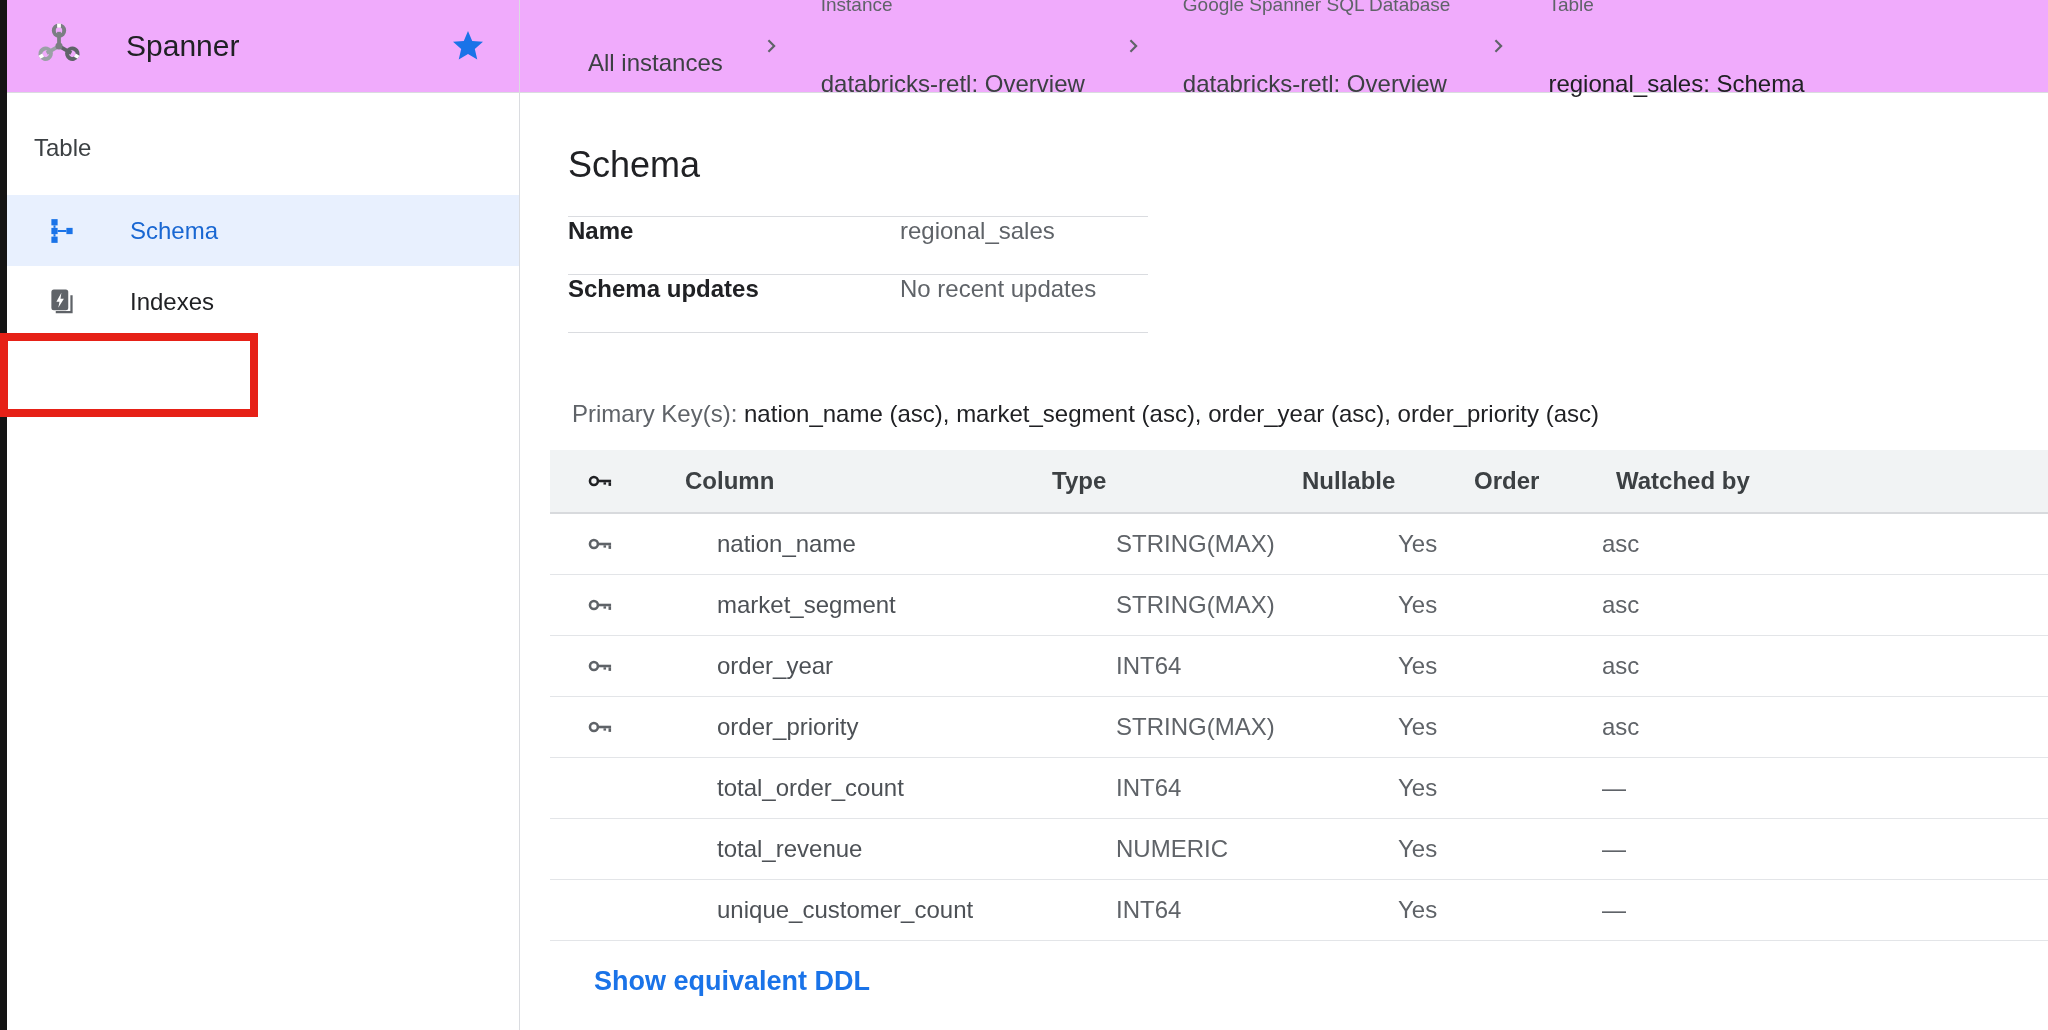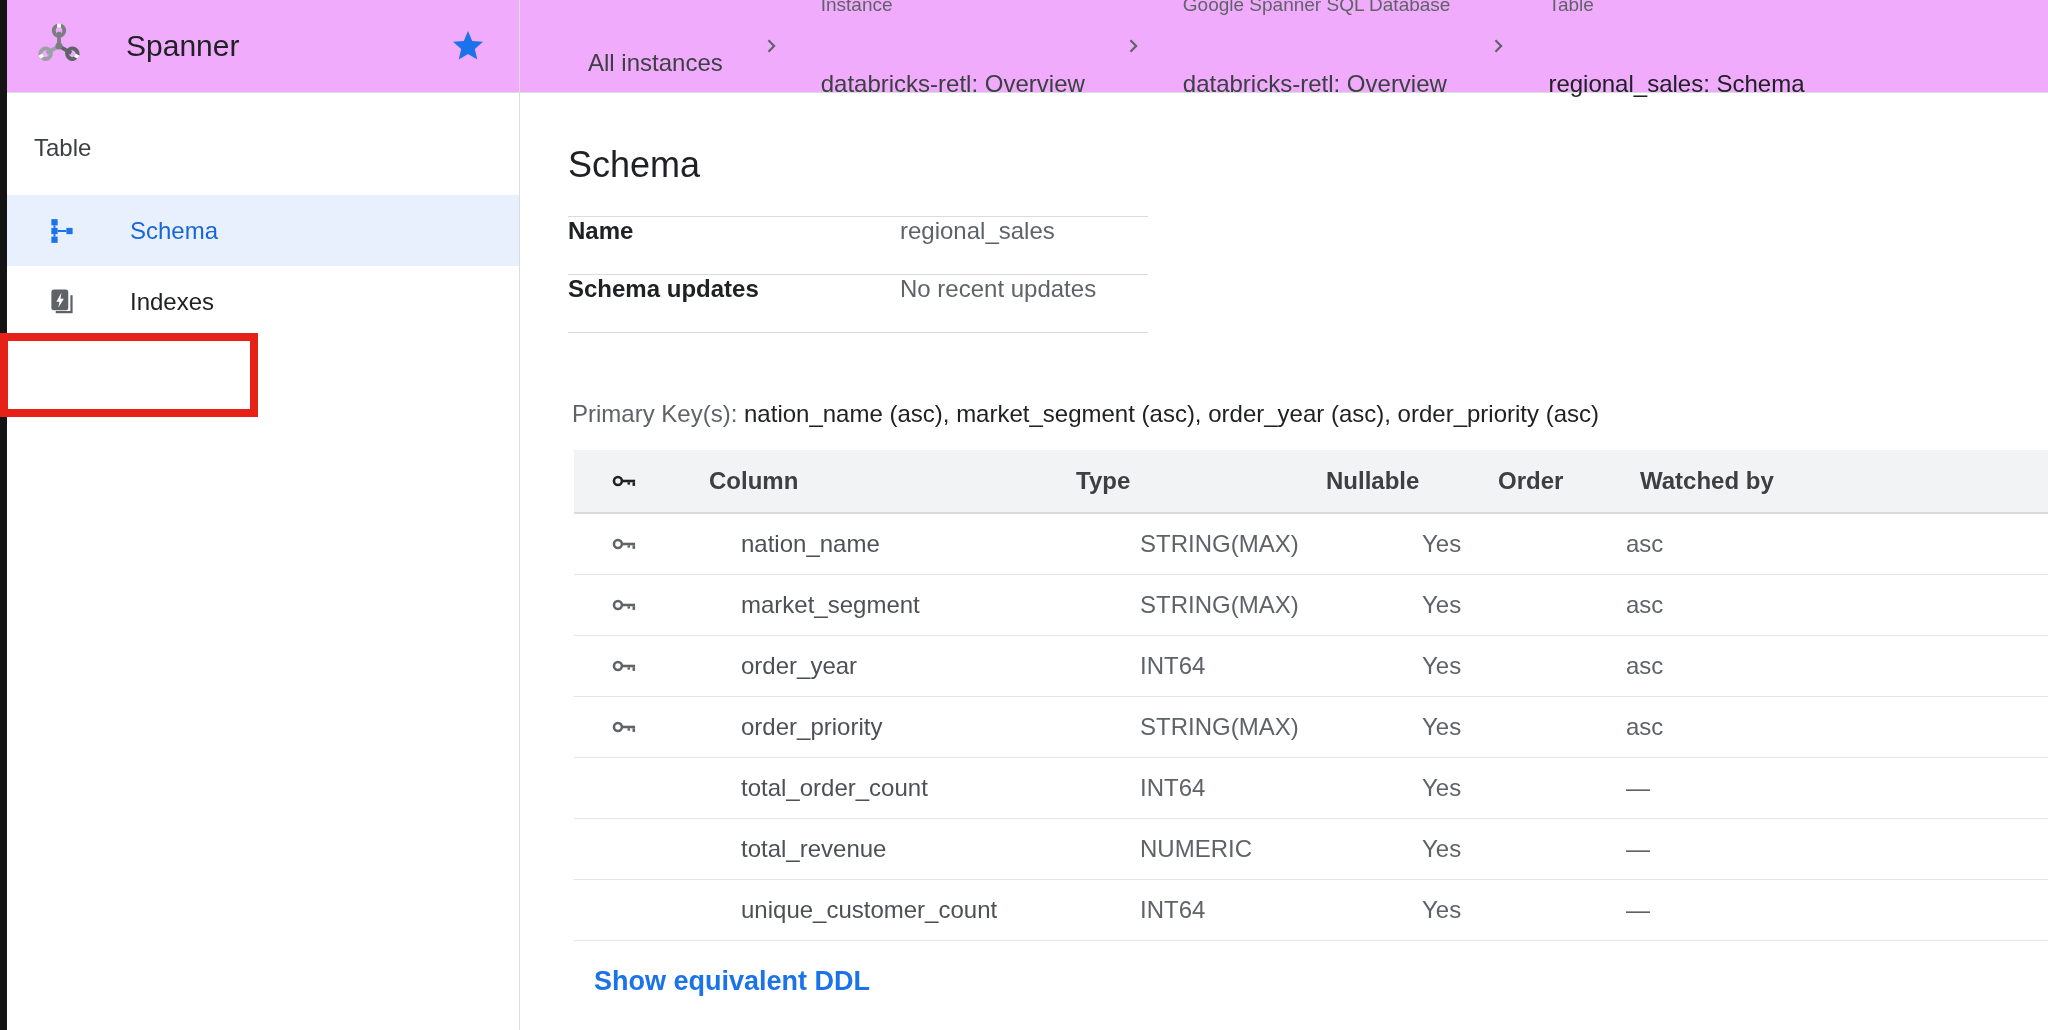--- a/index.html
+++ b/index.html
@@ -40,21 +40,21 @@
   .page-title{position:absolute;left:48px;top:50px;margin:0;font-size:36px;font-weight:400;color:#202124;}
 
   .details{position:absolute;left:48px;top:122px;width:580px;border-bottom:1px solid #dadce0;}
   .detail-row{display:flex;height:57px;align-items:flex-start;border-top:1px solid #dadce0;font-size:24px;}
   .detail-label{width:332px;font-weight:700;color:#202124;}
   .detail-value{color:#5f6368;}
 
   .primary-keys{position:absolute;left:52px;top:306px;font-size:24px;color:#5f6368;white-space:nowrap;text-align:right;}
   .primary-keys .pk-value{color:#202124;}
 
-  .columns-table{position:absolute;left:54px;top:356px;right:0;}
+  .columns-table{position:absolute;left:30px;top:356px;right:0;}
   .ct-header,.ct-row{display:grid;grid-template-columns:135px 367px 250px 172px 142px 1fr;align-items:center;}
   .ct-header{height:62px;background:#f1f3f4;border-bottom:2px solid #d8dadd;
              font-weight:700;font-size:24px;color:#3c4043;}
   .ct-row{height:60px;border-bottom:1px solid #e3e5e8;font-size:24px;color:#5f6368;gap:32px;}
   .ct-row .cell-column{color:#4d5156;}
   .key-cell{display:flex;align-items:center;}
   .key-icon{width:28px;height:28px;margin-left:36px;}
   .key-dark{color:#202124;}
   .key-gray{color:#5f6368;}
 

